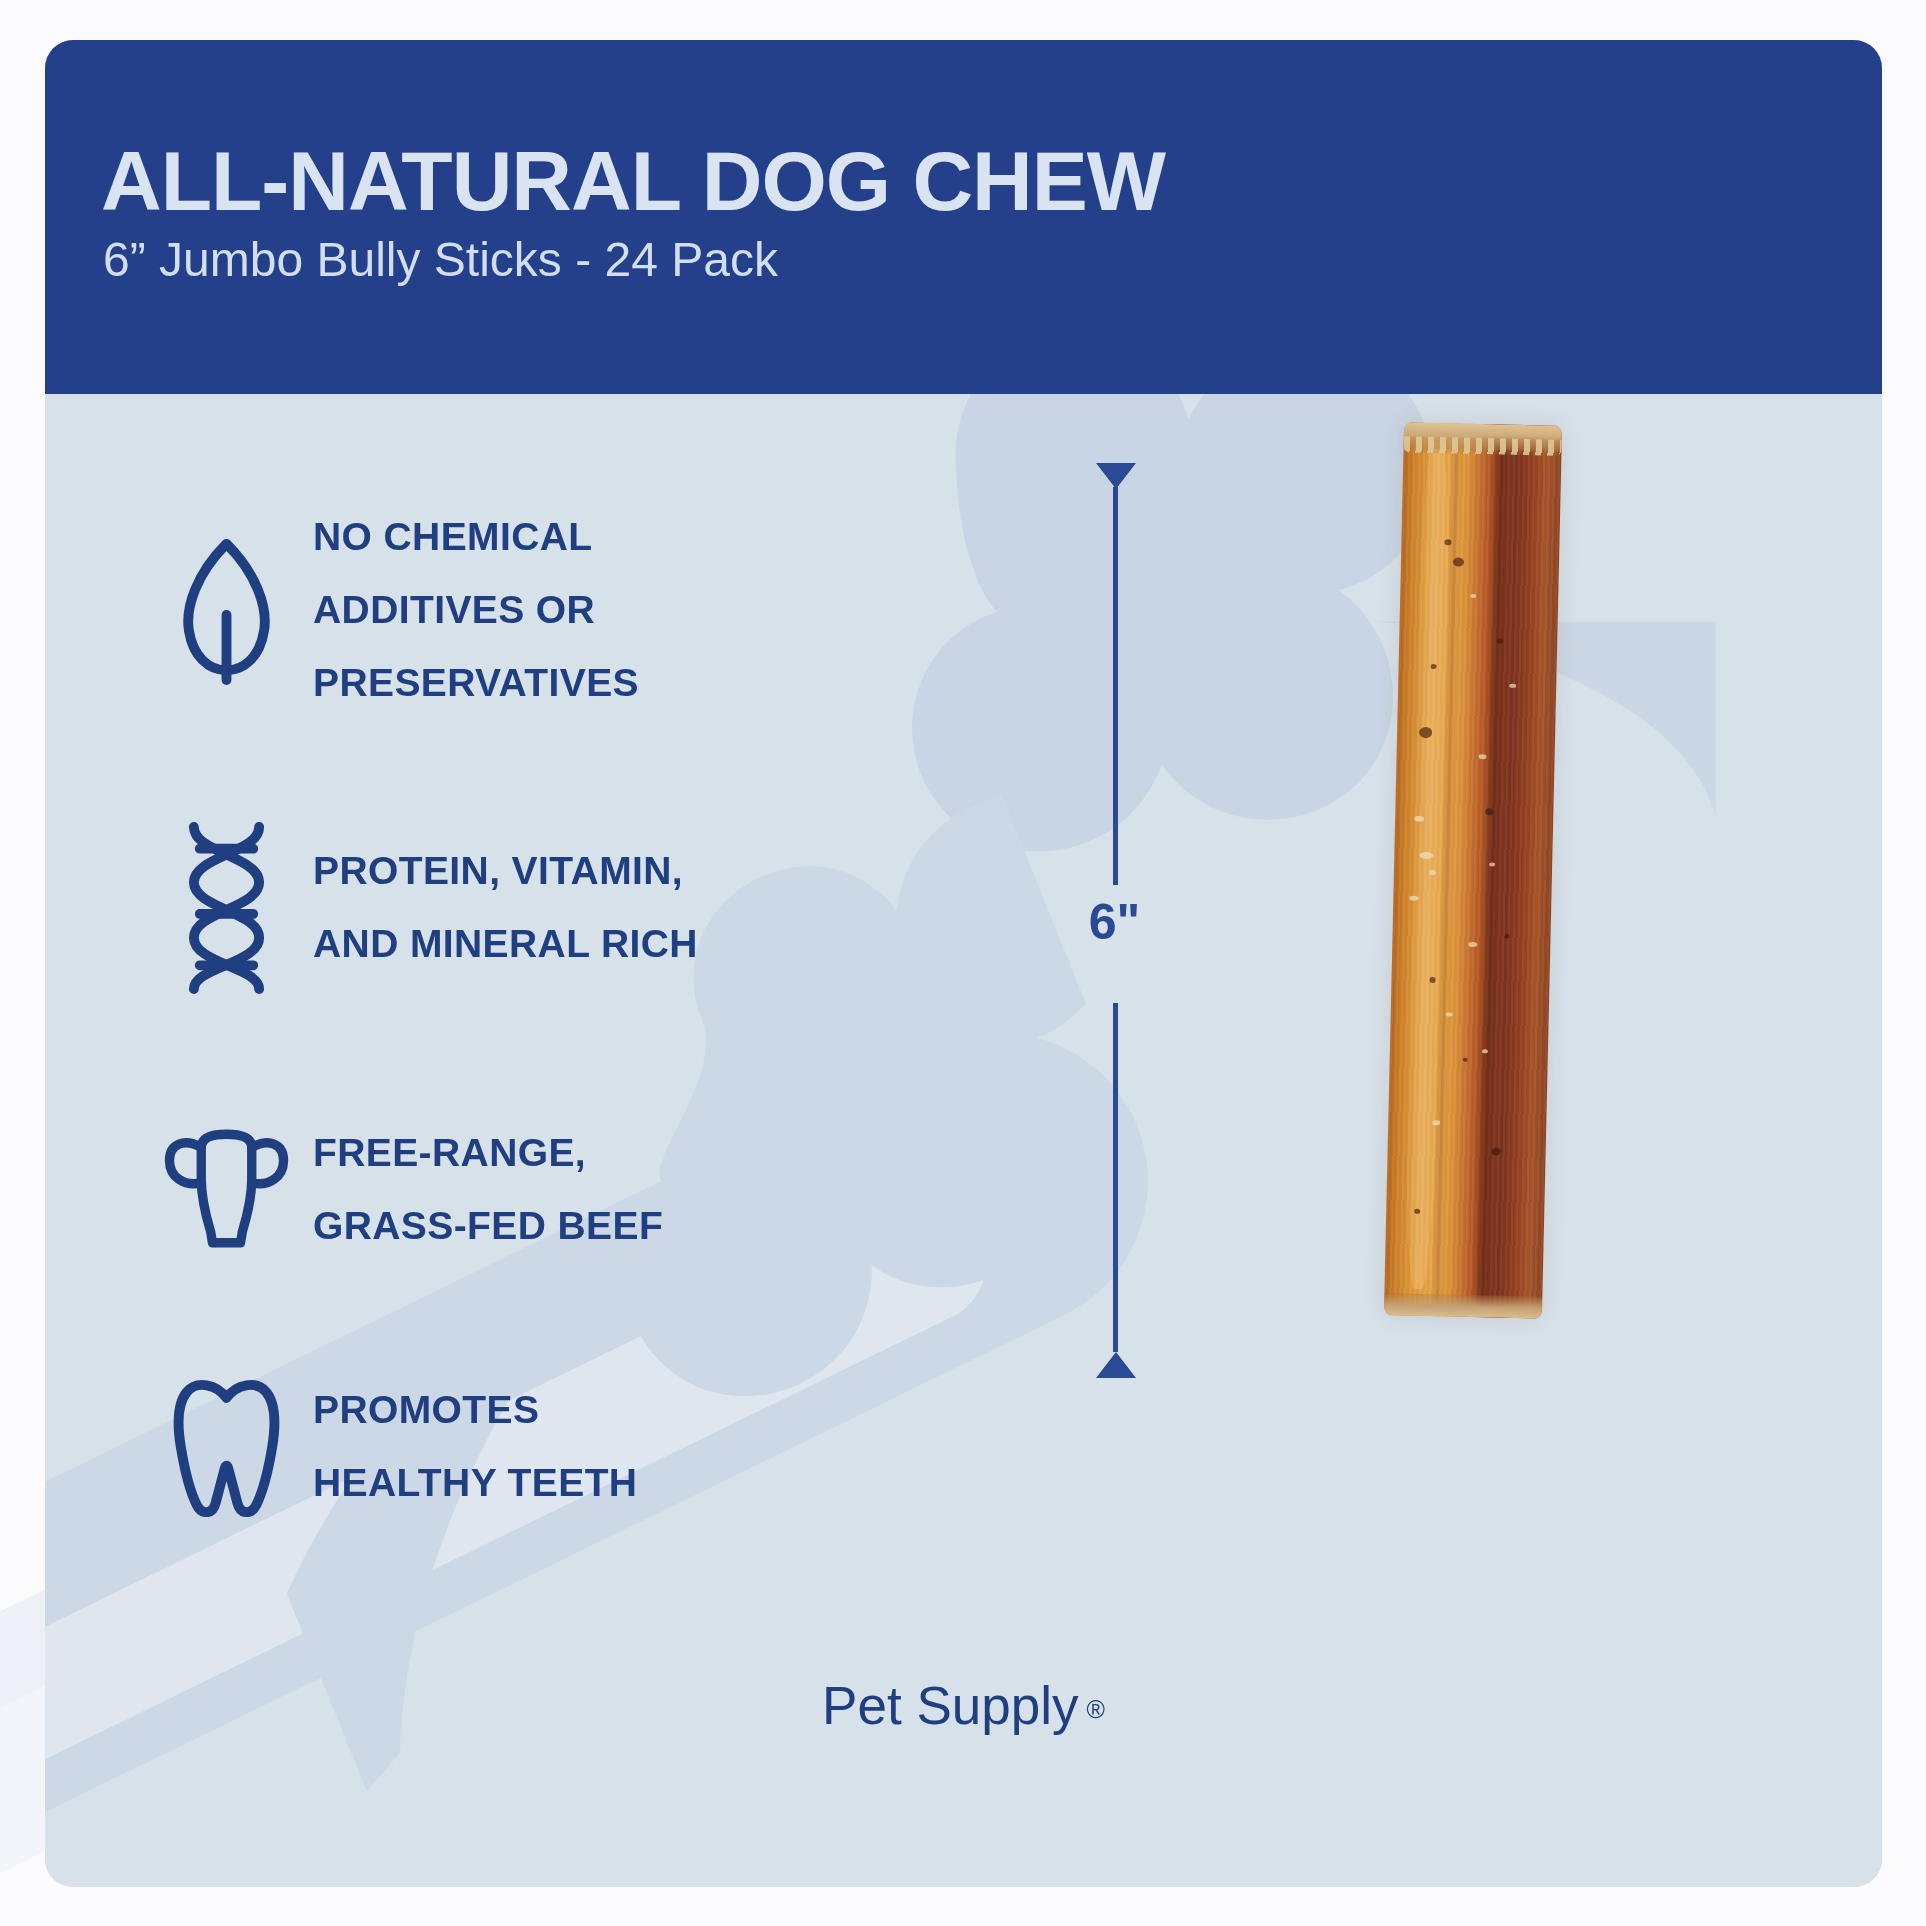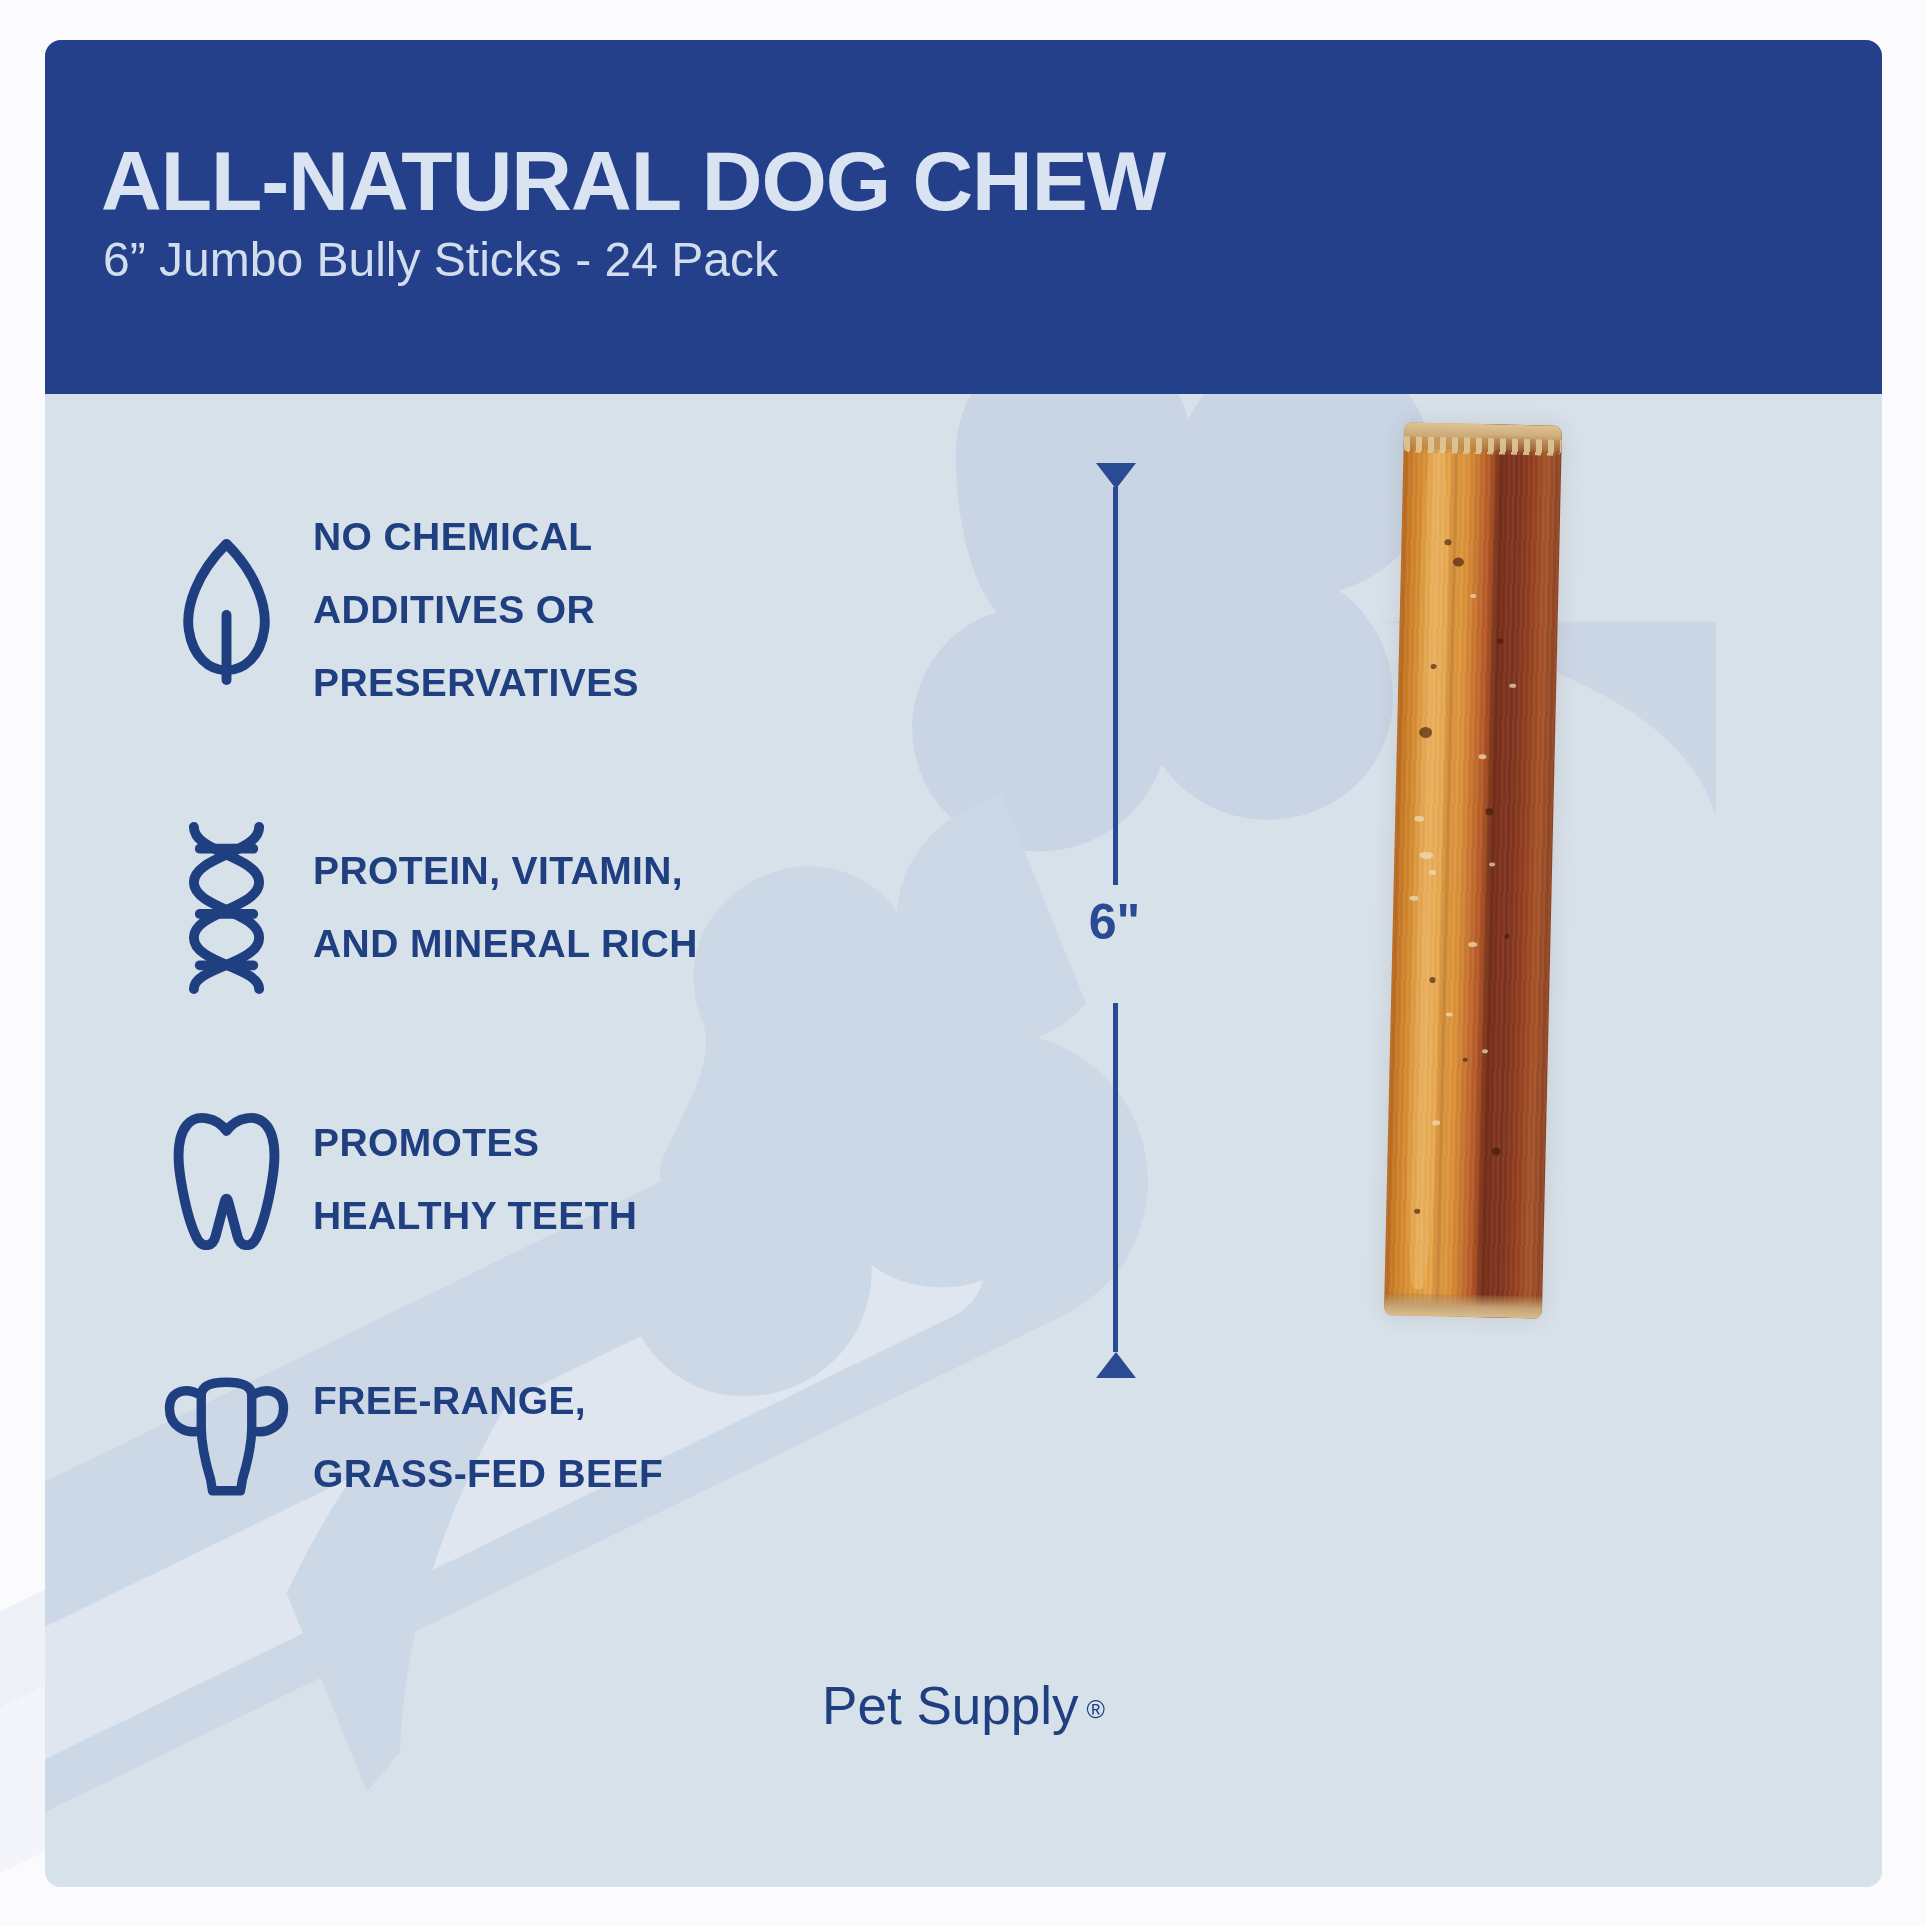--- a/index.html
+++ b/index.html
@@ -37,21 +37,21 @@
     transform:rotate(-26deg);
     border-radius:109px;
     background:#f4f5fa;
   }
 
   
   #card {
     position:absolute;
     left:45px; top:40px;
     width:1837px; height:1847px;
-    border-radius:16px;
+    border-radius:28px;
     overflow:hidden;
     background:#d7e1ea;
   }
 
   
   #header {
     position:absolute; left:0; top:0;
     width:100%; height:354px;
     background:#25408a;
   }
@@ -403,20 +403,50 @@
                 <path d="M26 30 L80 30"></path>
                 <path d="M26 96 L80 96"></path>
                 <path d="M26 148 L80 148"></path>
               </g>
             </svg>
           </div>
           <div class="ftext">PROTEIN, VITAMIN,
 AND MINERAL RICH</div>
         </div>
 
+        <div class="feature" id="f3">
+          <div class="ficon">
+            <svg width="137" height="131" viewBox="0 0 138 132">
+              <g fill="none" stroke="#1f3f80" stroke-width="10" stroke-linecap="round" stroke-linejoin="round">
+
+                <path d="M42 22
+                         C24 12 8 18 8 36
+                         C8 54 24 64 42 60"></path>
+
+                <path d="M96 22
+                         C114 12 130 18 130 36
+                         C130 54 114 64 96 60"></path>
+
+                <path d="M42 22
+                         C42 12 52 8 69 8
+                         C86 8 96 12 96 22
+                         L96 56
+                         C96 74 92 92 86 112
+                         L84 124
+                         L54 124
+                         L52 112
+                         C46 92 42 74 42 56
+                         Z"></path>
+              </g>
+            </svg>
+          </div>
+          <div class="ftext">FREE-RANGE,
+GRASS-FED BEEF</div>
+        </div>
+
         <div class="feature" id="f4">
           <div class="ficon">
             <svg width="115" height="141" viewBox="0 0 116 142">
               <g fill="none" stroke="#1f3f80" stroke-width="10" stroke-linecap="round" stroke-linejoin="round">
                 <path d="M58 22
                          C48 8 28 4 18 16
                          C8 28 8 48 12 72
                          C16 96 22 118 28 130
                          C33 140 44 140 47 128
                          L56 94
@@ -426,50 +456,20 @@
                          C94 118 100 96 104 72
                          C108 48 108 28 98 16
                          C88 4 68 8 58 22 Z"></path>
               </g>
             </svg>
           </div>
           <div class="ftext">PROMOTES
 HEALTHY TEETH</div>
         </div>
 
-        <div class="feature" id="f3">
-          <div class="ficon">
-            <svg width="137" height="131" viewBox="0 0 138 132">
-              <g fill="none" stroke="#1f3f80" stroke-width="10" stroke-linecap="round" stroke-linejoin="round">
-
-                <path d="M42 22
-                         C24 12 8 18 8 36
-                         C8 54 24 64 42 60"></path>
-
-                <path d="M96 22
-                         C114 12 130 18 130 36
-                         C130 54 114 64 96 60"></path>
-
-                <path d="M42 22
-                         C42 12 52 8 69 8
-                         C86 8 96 12 96 22
-                         L96 56
-                         C96 74 92 92 86 112
-                         L84 124
-                         L54 124
-                         L52 112
-                         C46 92 42 74 42 56
-                         Z"></path>
-              </g>
-            </svg>
-          </div>
-          <div class="ftext">FREE-RANGE,
-GRASS-FED BEEF</div>
-        </div>
-
       </div>
 
       <div id="measure">
         <div class="m-arrow up"></div>
         <div class="m-line top"></div>
         <div id="m-label">6"</div>
         <div class="m-line bottom"></div>
         <div class="m-arrow down"></div>
       </div>
 

